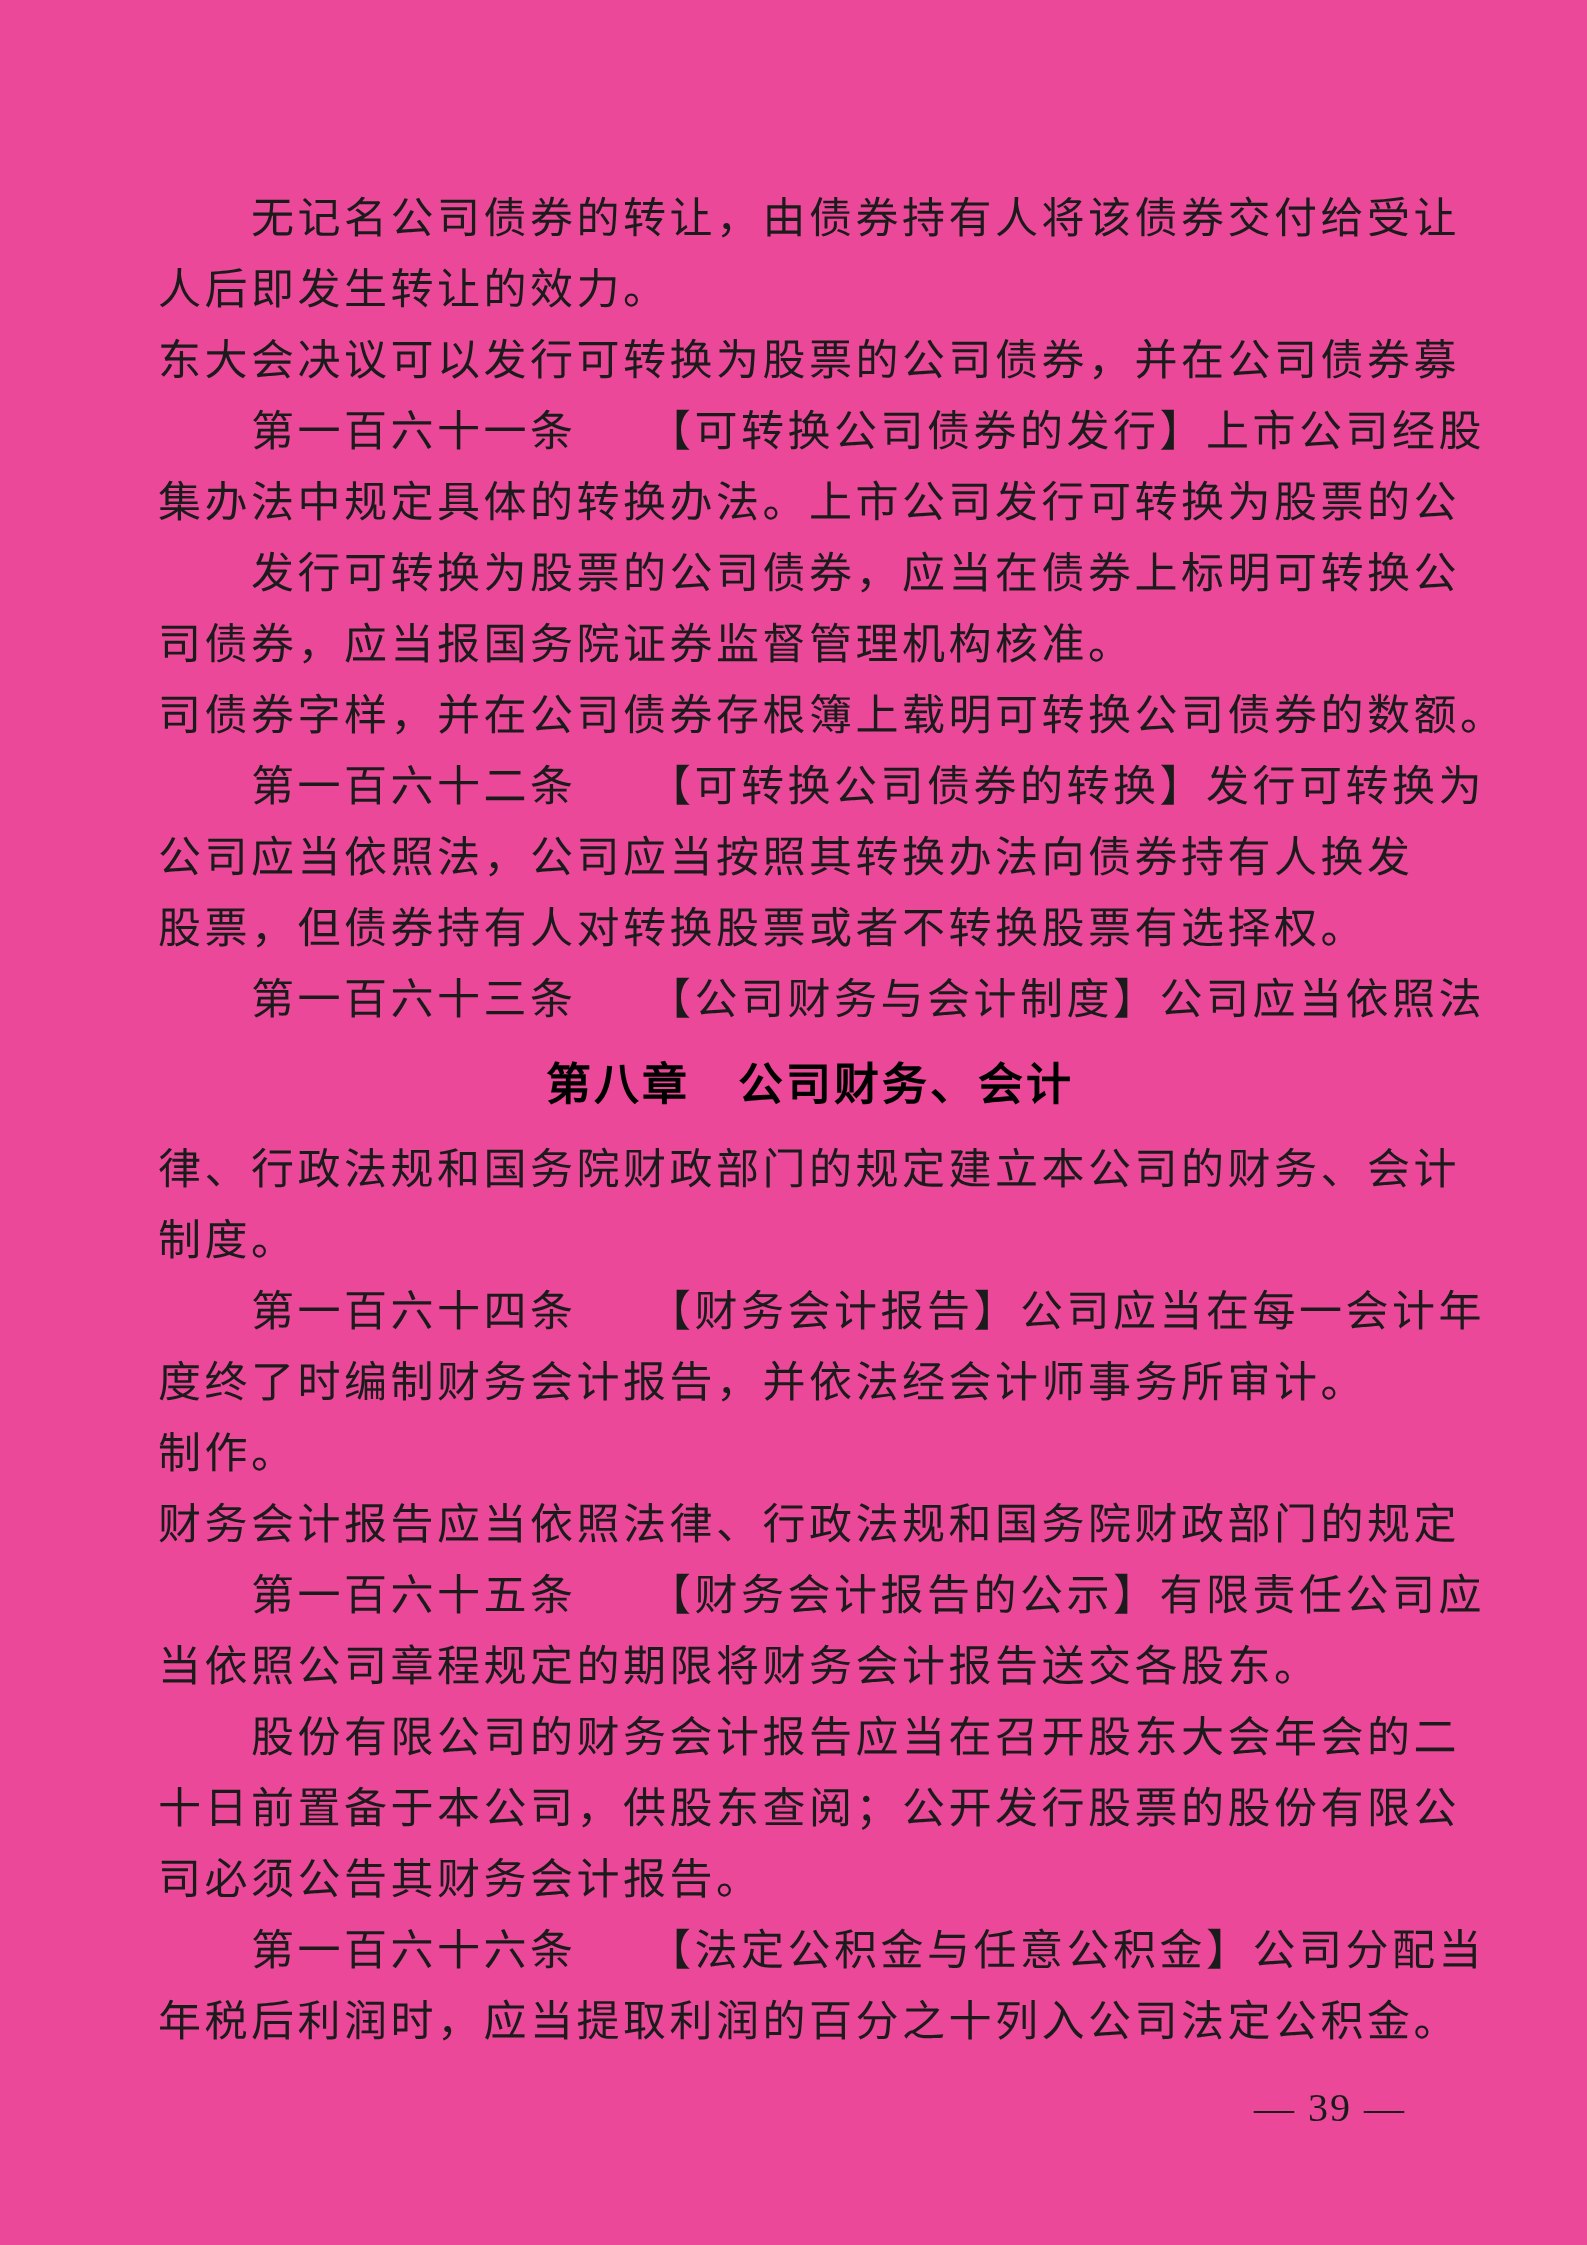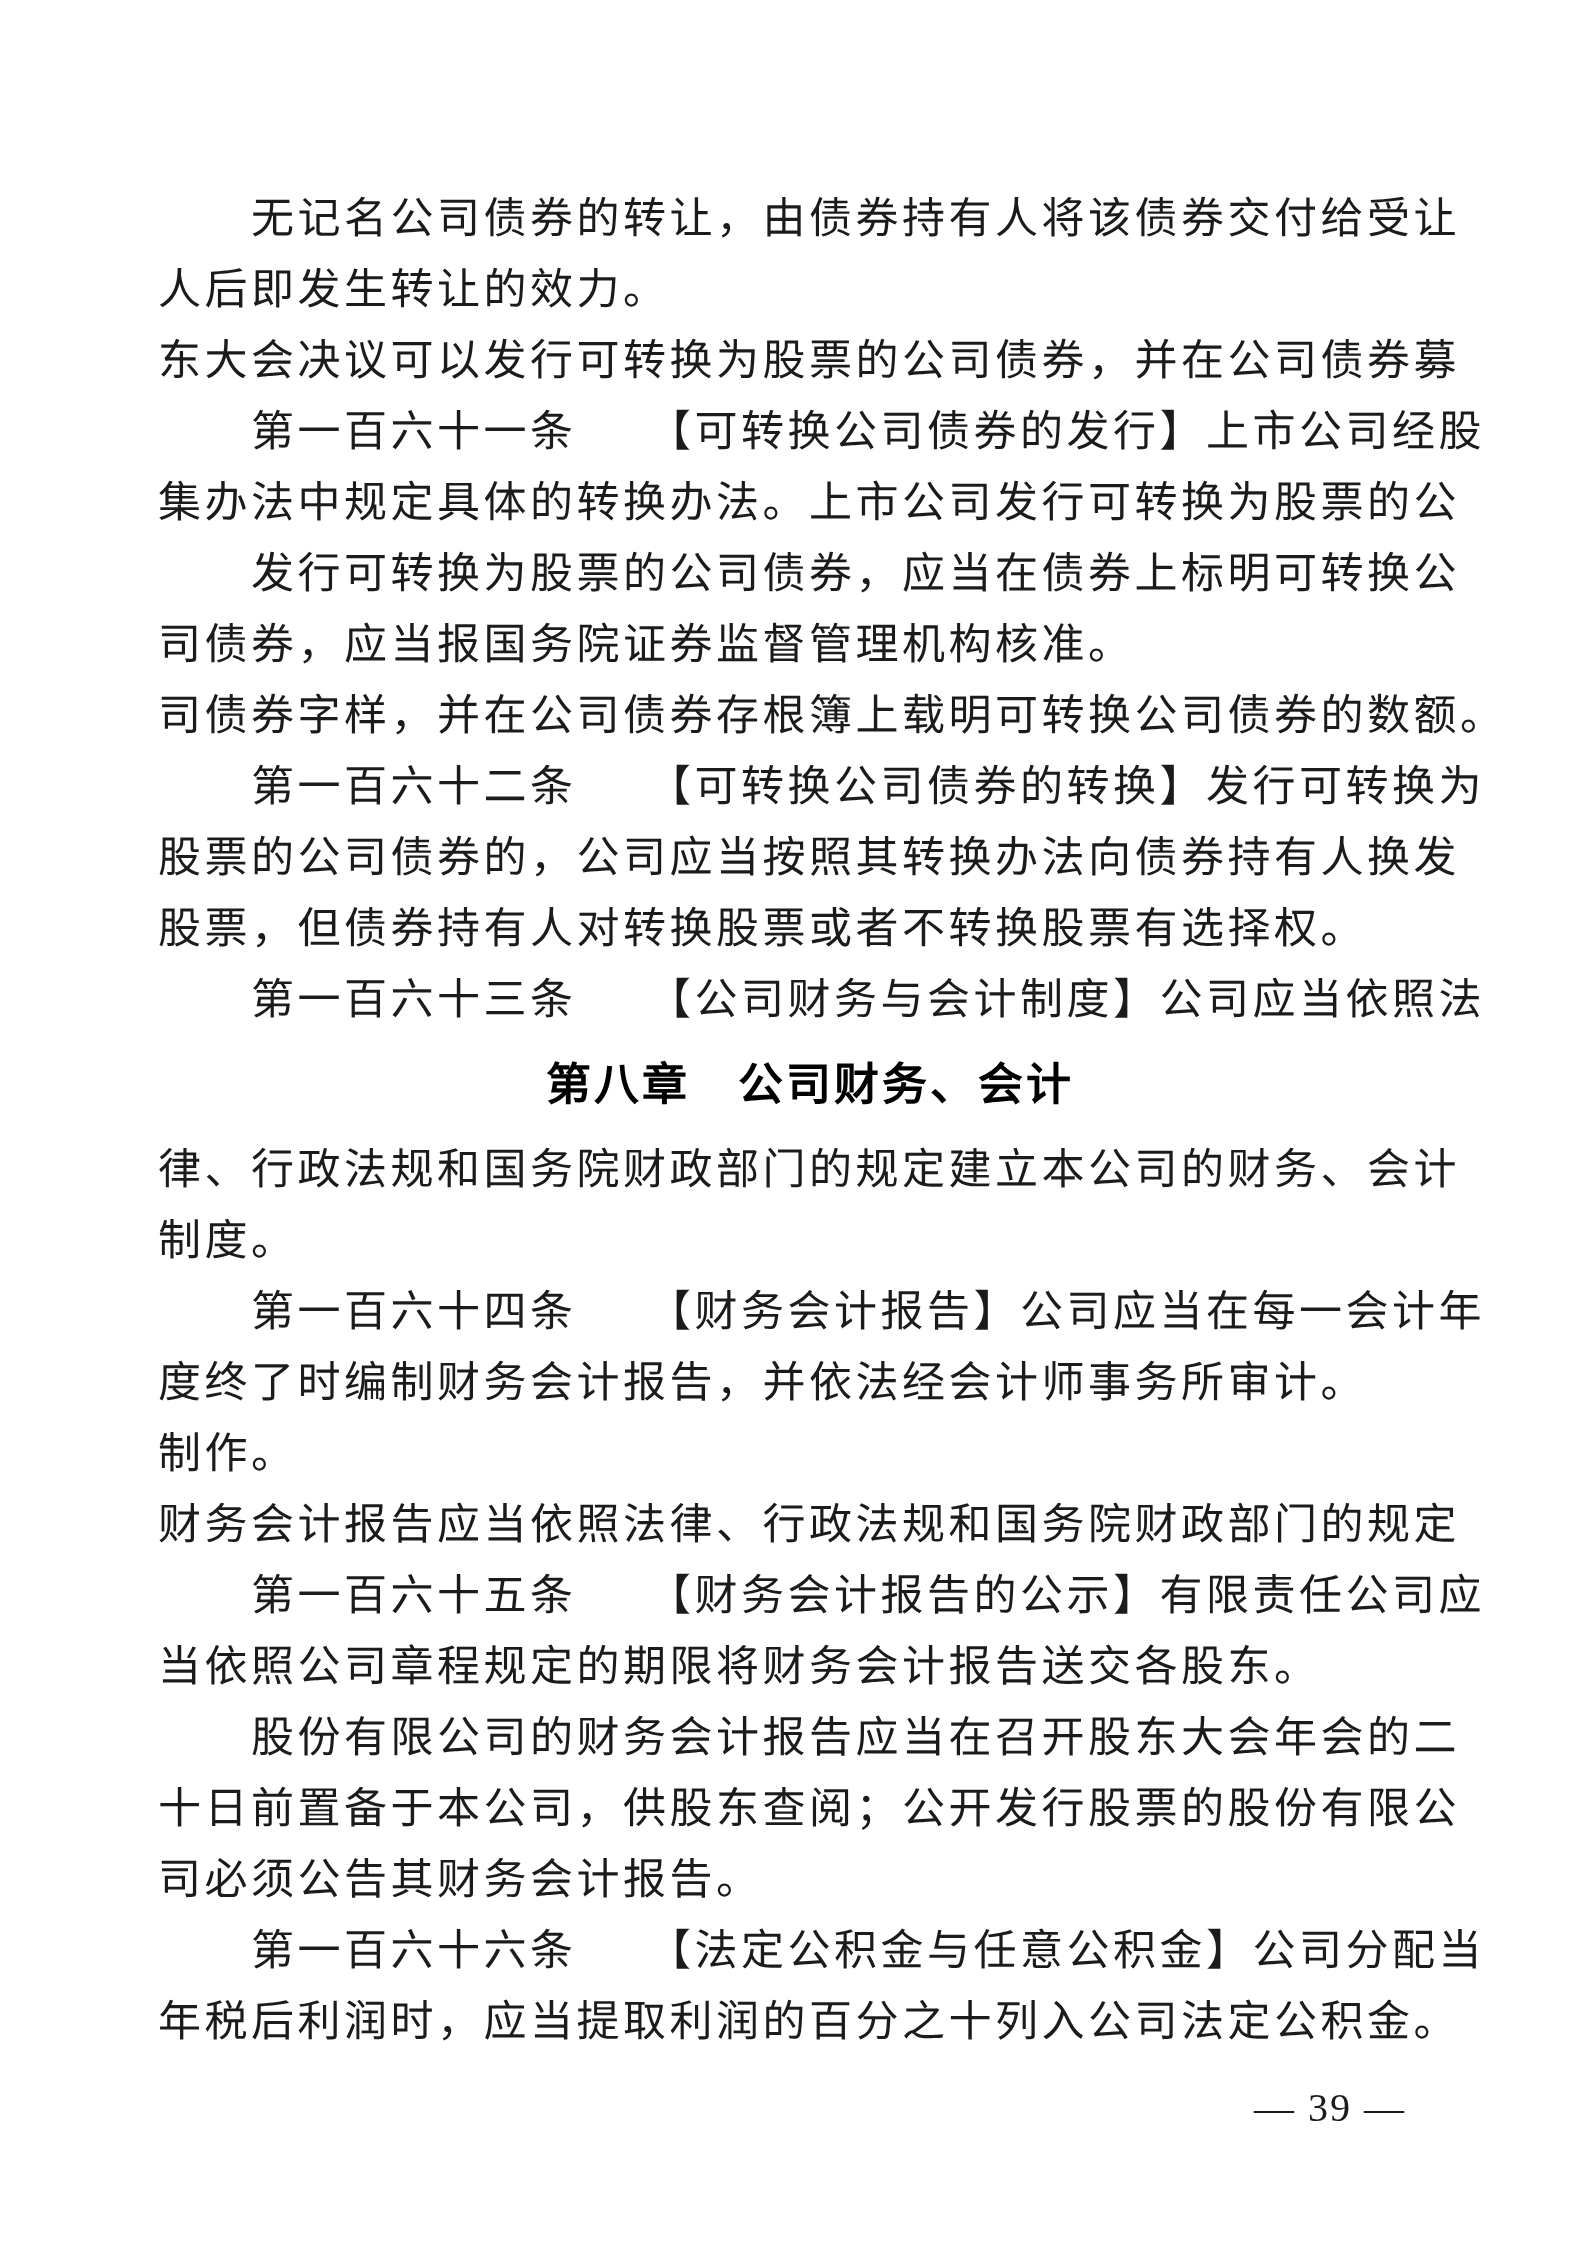--- a/index.html
+++ b/index.html
@@ -4,21 +4,21 @@
 <style>
   html, body {
     margin: 0;
     padding: 0;
     background: #e8e8e8;
   }
   .page {
     position: relative;
     width: 1587px;
     height: 2245px;
-    background: #ffffff;
+    background: #ec4899;
     overflow: hidden;
     margin: 0 auto;
   }
   .text-block {
     position: absolute;
     left: 158px;
     top: 183px;
     width: 1304px;
   }
   .line {
@@ -66,21 +66,21 @@
   <main class="text-block" id="lines-container">
       <div class="line indent">无记名公司债券的转让，由债券持有人将该债券交付给受让</div>
       <div class="line">人后即发生转让的效力。</div>
       <div class="line">东大会决议可以发行可转换为股票的公司债券，并在公司债券募</div>
       <div class="line indent">第一百六十一条　　【可转换公司债券的发行】上市公司经股</div>
       <div class="line">集办法中规定具体的转换办法。上市公司发行可转换为股票的公</div>
       <div class="line indent">发行可转换为股票的公司债券，应当在债券上标明可转换公</div>
       <div class="line">司债券，应当报国务院证券监督管理机构核准。</div>
       <div class="line">司债券字样，并在公司债券存根簿上载明可转换公司债券的数额。</div>
       <div class="line indent">第一百六十二条　　【可转换公司债券的转换】发行可转换为</div>
-      <div class="line">股票的公司债券的，公司应当按照其转换办法向债券持有人换发</div>
+      <div class="line">公司应当依照法，公司应当按照其转换办法向债券持有人换发</div>
       <div class="line">股票，但债券持有人对转换股票或者不转换股票有选择权。</div>
       <div class="line indent">第一百六十三条　　【公司财务与会计制度】公司应当依照法</div>
       <div class="line heading">第八章　公司财务、会计</div>
       <div class="line">律、行政法规和国务院财政部门的规定建立本公司的财务、会计</div>
       <div class="line">制度。</div>
       <div class="line indent">第一百六十四条　　【财务会计报告】公司应当在每一会计年</div>
       <div class="line">度终了时编制财务会计报告，并依法经会计师事务所审计。</div>
       <div class="line">制作。</div>
       <div class="line">财务会计报告应当依照法律、行政法规和国务院财政部门的规定</div>
       <div class="line indent">第一百六十五条　　【财务会计报告的公示】有限责任公司应</div>

